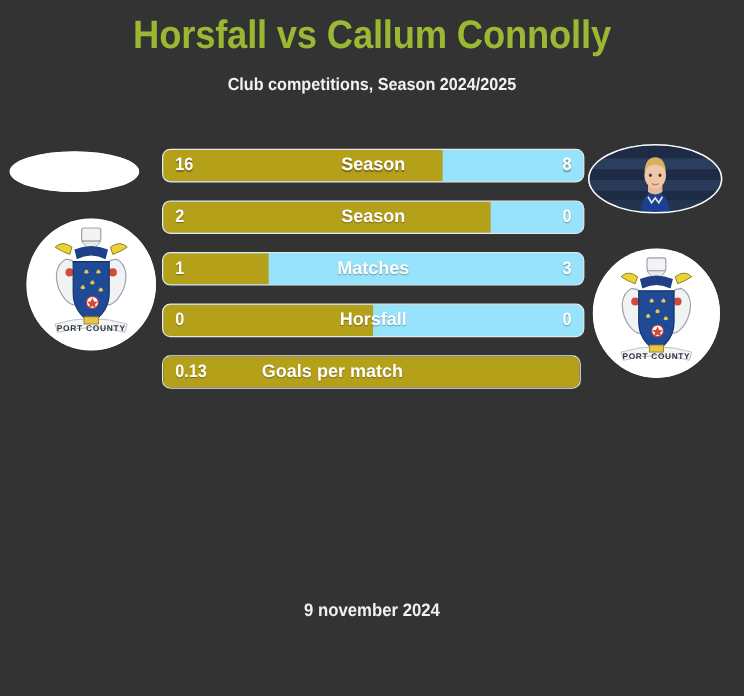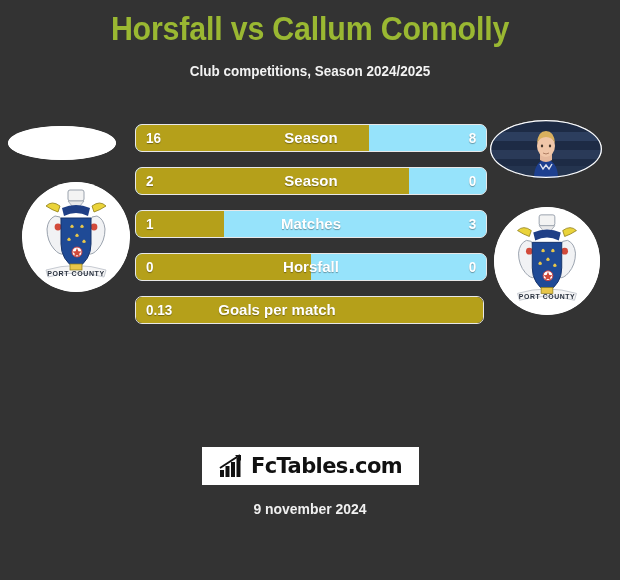--- a/index.html
+++ b/index.html
@@ -310,27 +310,16 @@
       </div>
       <div class="stat-row single">
         <div class="bar single">
           <div class="seg-home" style="width: 100%;"></div>
         </div>
         <div class="val val-home">0.13</div>
         <div class="label">Goals per match</div>
       </div>
     </div>
 
-  <div class="logo-box">
-    <svg class="logo-mark" viewBox="0 0 26 24" aria-hidden="true">
-      <rect x="1" y="16" width="4" height="7" fill="#111111"></rect>
-      <rect x="6.5" y="12" width="4" height="11" fill="#111111"></rect>
-      <rect x="12" y="8" width="4" height="15" fill="#111111"></rect>
-      <rect x="17.5" y="4" width="4" height="19" fill="#111111"></rect>
-      <path d="M1 14 L21 1" stroke="#111111" stroke-width="2" fill="none"></path>
-      <path d="M16 1 L22 1 L22 7 Z" fill="#111111"></path>
-    </svg>
-    <span class="logo-text">FcTables.com</span>
-  </div>
 
   <div class="date">9 november 2024</div>
 
 </div>
 
 </body></html>

